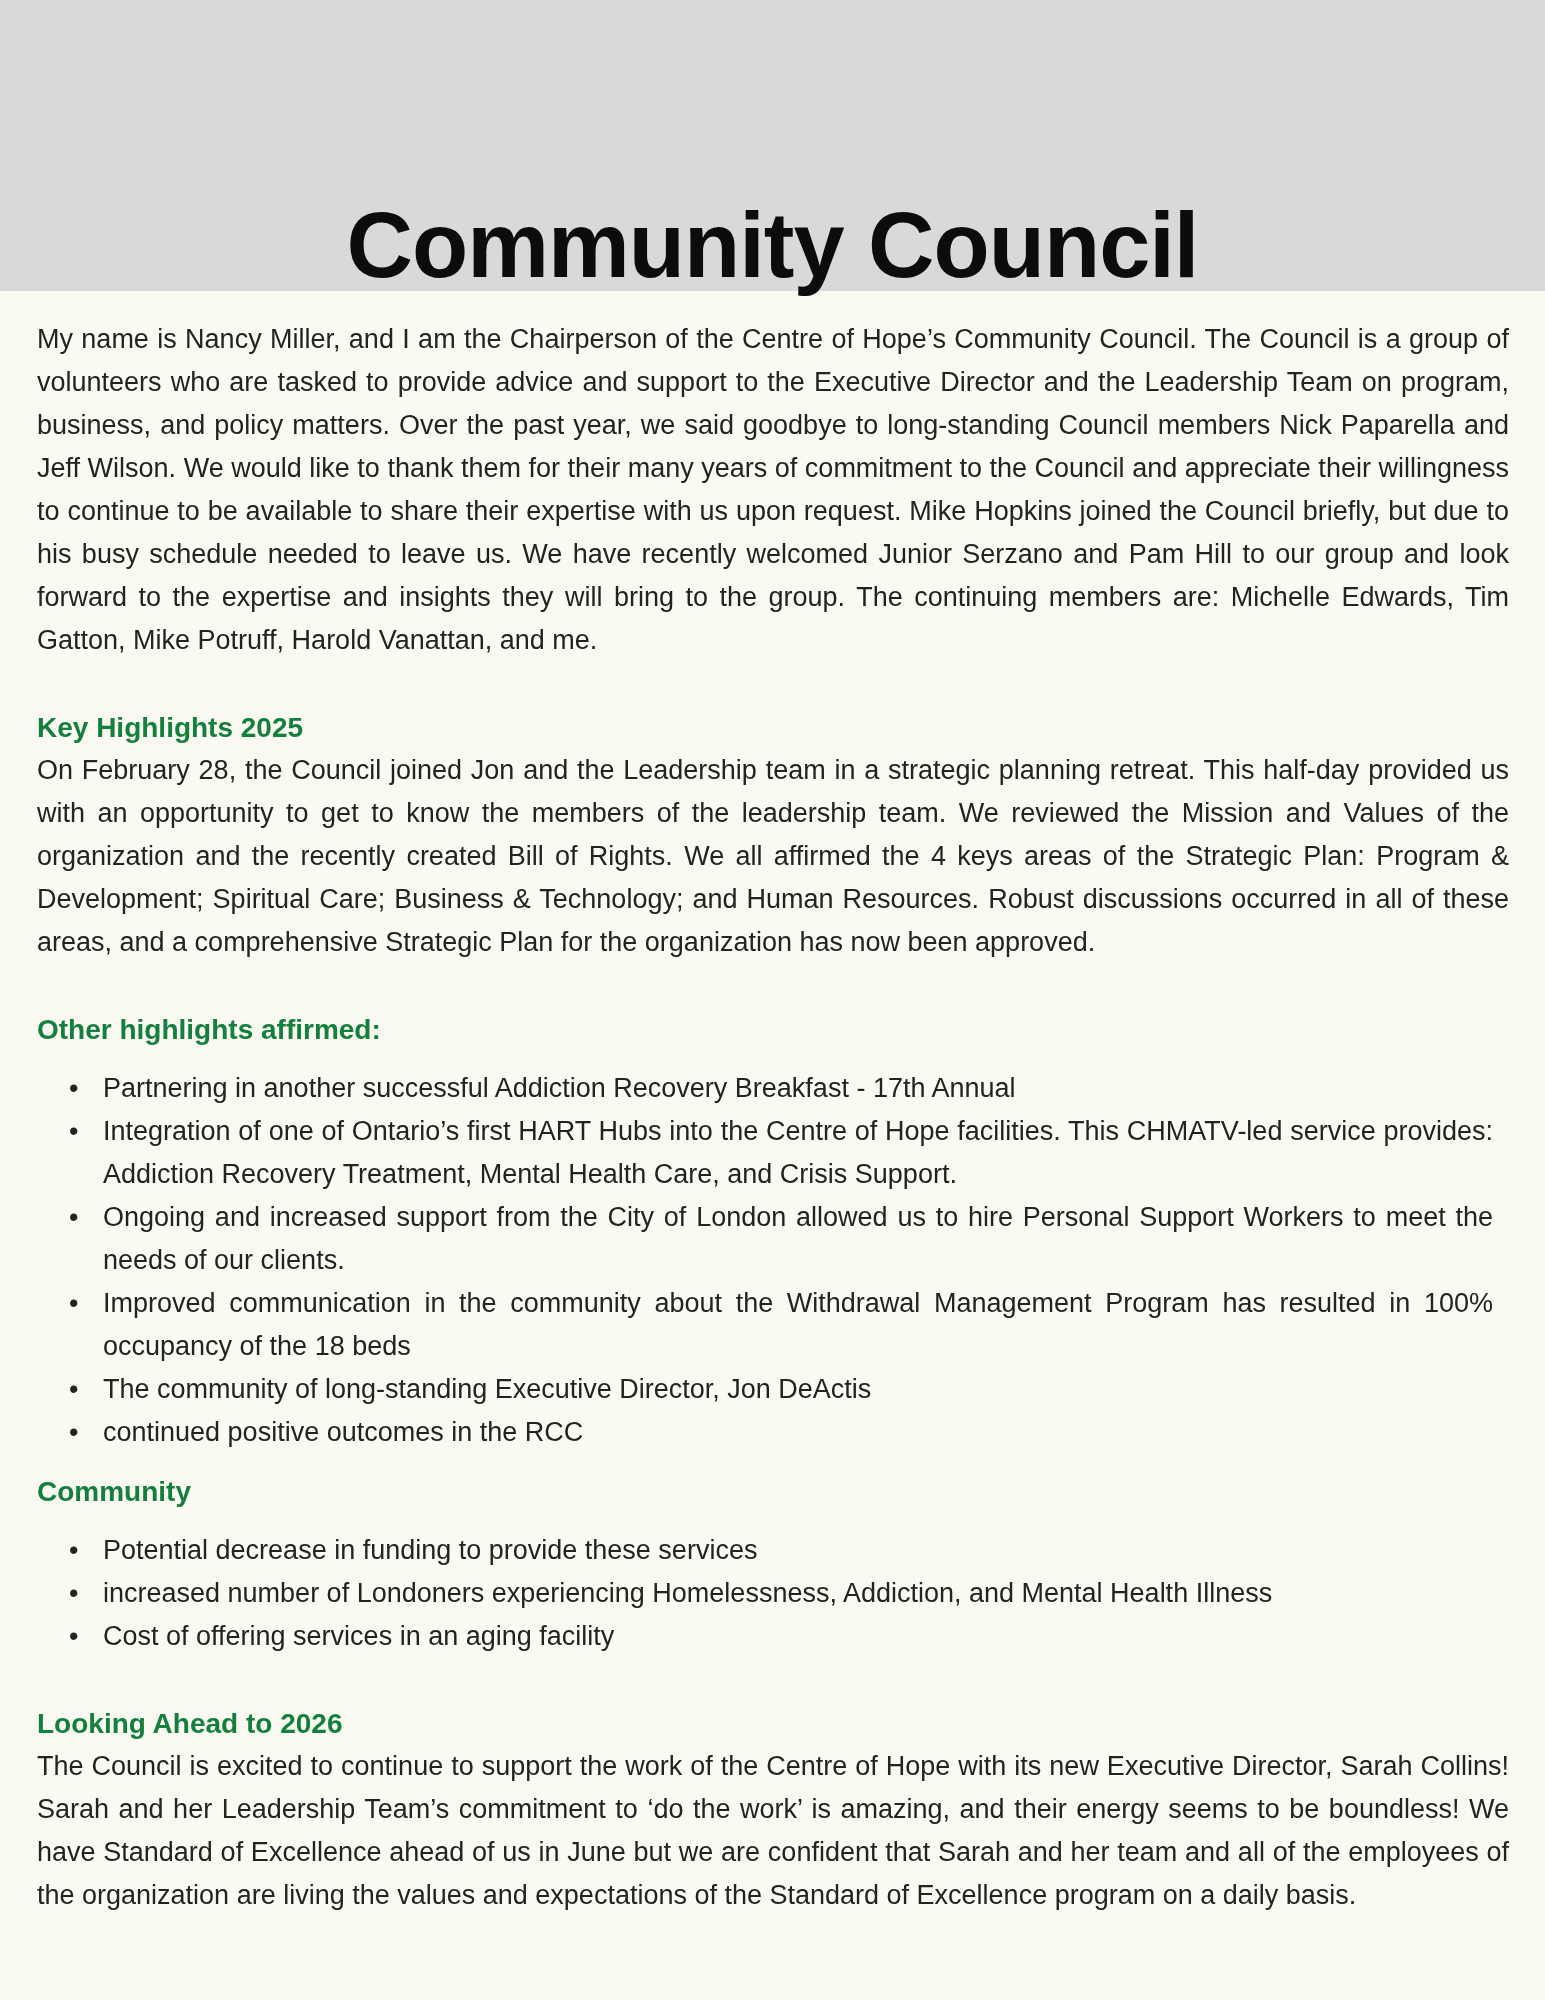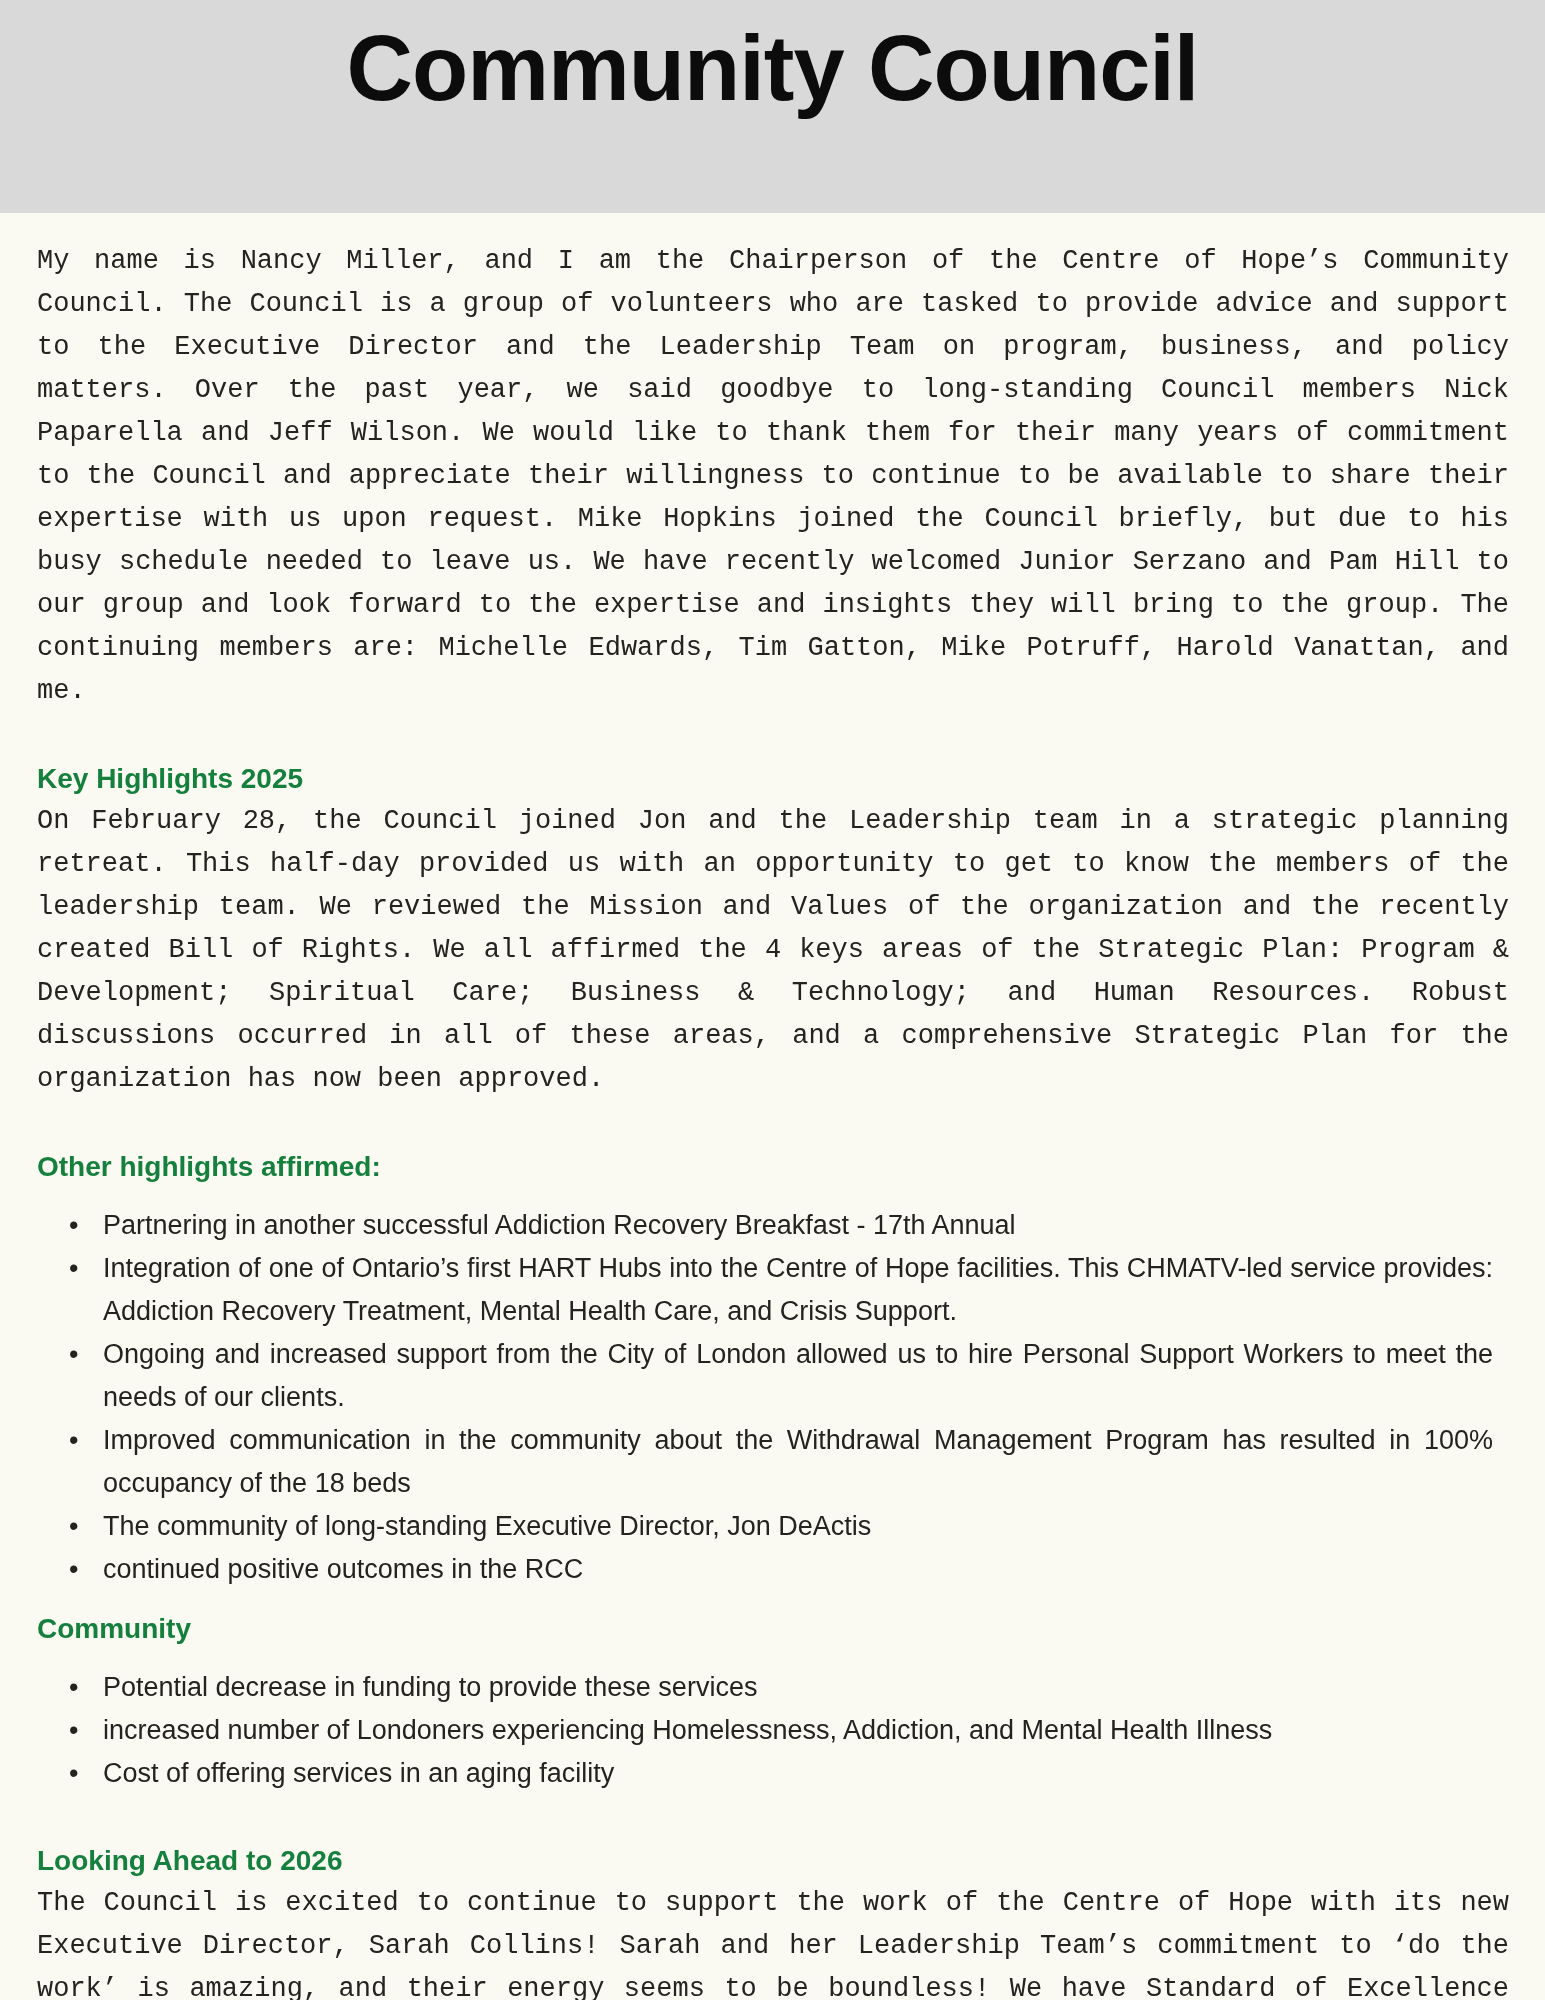--- a/index.html
+++ b/index.html
@@ -9,24 +9,24 @@
   }
   .page {
     position: relative;
     width: 1545px;
     height: 2000px;
     background: #faf9f2;
     overflow: hidden;
     font-family: "Liberation Sans", "DejaVu Sans", sans-serif;
   }
   .masthead {
-    height: 213px;
+    height: 291px;
     background: #d9d9d9;
     display: flex;
-    align-items: flex-start;
+    align-items: flex-end;
     justify-content: center;
     box-sizing: border-box;
     padding-top: 22px;
   }
   .masthead h1 {
     margin: 0;
     font-size: 92px;
     line-height: 1;
     font-weight: 700;
     letter-spacing: -1px;
@@ -35,21 +35,20 @@
   .content {
     padding: 27px 36px 0 37px;
     font-size: 27px;
     line-height: 43px;
     color: #242320;
   }
   .para {
     margin: 0;
     text-align: justify;
     text-justify: inter-word;
-    font-family: Liberation Mono, monospace;
   }
   .heading {
     margin: 44px 0 0 0;
     font-size: 28px;
     line-height: 43px;
     font-weight: 700;
     color: #15803d;
   }
   .heading-tight {
     margin-top: 0;

